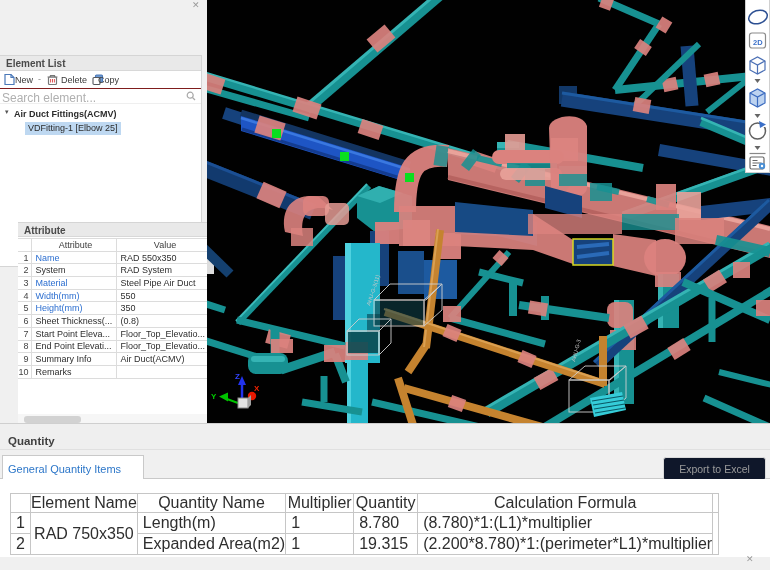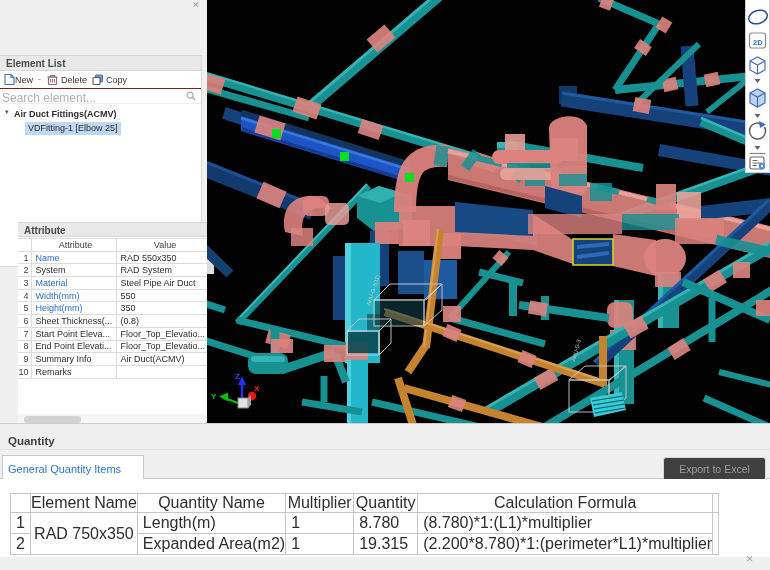--- a/index.html
+++ b/index.html
@@ -31,21 +31,21 @@
       <svg class="abs" style="left:47px;top:3px;" width="11" height="12" viewBox="0 0 11 12">
         <rect x="1.5" y="3" width="8" height="7.5" rx="1" fill="none" stroke="#777" stroke-width="1.2"></rect>
         <path d="M0.5 3 L10.5 3 M3.5 3 L3.5 1.5 L7.5 1.5 L7.5 3" fill="none" stroke="#777" stroke-width="1.2"></path>
         <path d="M3.6 5 L3.6 8.5 M5.5 5 L5.5 8.5 M7.4 5 L7.4 8.5" stroke="#d55" stroke-width="1"></path>
       </svg>
       <span class="abs" style="left:61px;top:4px;">Delete</span>
       <svg class="abs" style="left:92px;top:3px;" width="12" height="12" viewBox="0 0 12 12">
         <rect x="3.5" y="1" width="7" height="7" rx="1" fill="#6f9bd2" stroke="#4a78b8" stroke-width="1.1"></rect>
         <rect x="1" y="3.5" width="7" height="7" rx="1" fill="#fff" stroke="#55585e" stroke-width="1.1"></rect>
       </svg>
-      <span class="abs" style="left:106px;top:4px;">Copy</span>
+      <span class="abs" style="left:98px;top:4px;">Copy</span>
     </div>
 
     <div style="height:15px;border-bottom:1px solid #efefef;position:relative;">
       <span class="abs" style="left:2px;top:2px;font-size:12px;color:#b0b0b0;">Search element...</span>
       <svg class="abs" style="left:186px;top:2px;" width="10" height="10" viewBox="0 0 10 10">
         <circle cx="4.2" cy="4.2" r="3" fill="none" stroke="#a8a8a8" stroke-width="1.2"></circle>
         <path d="M6.5 6.5 L9 9" stroke="#a8a8a8" stroke-width="1.2"></path>
       </svg>
     </div>
 
@@ -398,21 +398,21 @@
     </svg>
   </div>
 
   <div class="abs" style="left:0;top:423px;width:770px;height:175px;background:#f0f0f0;border-top:1px solid #cfcfcf;">
     <div class="hdrbar" style="height:26px;font-size:11.5px;line-height:34px;padding-left:8px;color:#404040;border-bottom:1px solid #e0e0e0;background:#efefef;">Quantity</div>
 
     <div class="abs" style="left:0;top:31px;width:770px;height:25px;">
       <div class="abs" style="left:2px;top:0;width:142px;height:24px;background:#fff;border:1px solid #c9c9c9;border-bottom:none;color:#2d77c9;font-size:11px;text-align:left;padding-left:5px;line-height:26px;">General Quantity Items</div>
       <div class="abs" style="left:0;top:23px;width:770px;height:1px;background:#c9c9c9;"></div>
       <div class="abs" style="left:3px;top:23px;width:140px;height:1px;background:#fff;"></div>
-      <div class="abs" style="left:663px;top:2px;width:103px;height:24px;background:#404040;border:1px solid #dadada;border-radius:3px;color:#9b9b9b;font-size:10.5px;text-align:center;line-height:22px;">Export to Excel</div>
+      <div class="abs" style="left:663px;top:2px;width:103px;height:24px;background:#0f172a;border:1px solid #dadada;border-radius:3px;color:#9b9b9b;font-size:10.5px;text-align:center;line-height:22px;">Export to Excel</div>
     </div>
 
     <div class="abs" style="left:0;top:55px;width:770px;height:78px;background:#fff;">
       <div id="qtbl">
         <table style="position:absolute;left:10px;top:14px;table-layout:fixed;font-size:16px;color:#2e2e2e;">
           <style>
             #qtbl td { border:1px solid #c6c6c6; padding:0 0 0 5px; overflow:hidden; white-space:nowrap; }
             #qtbl tr.h td { text-align:center; padding:0; }
           </style>
           <colgroup>

